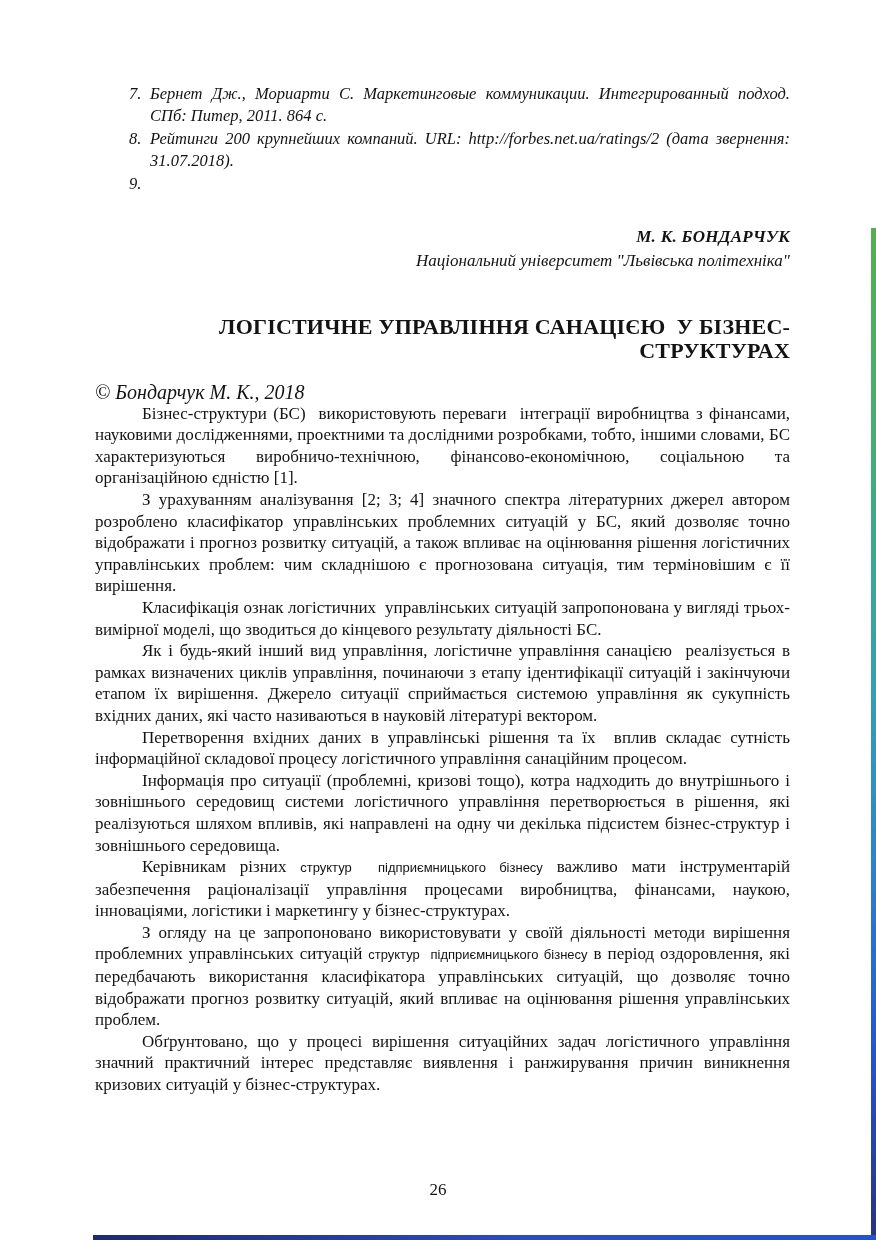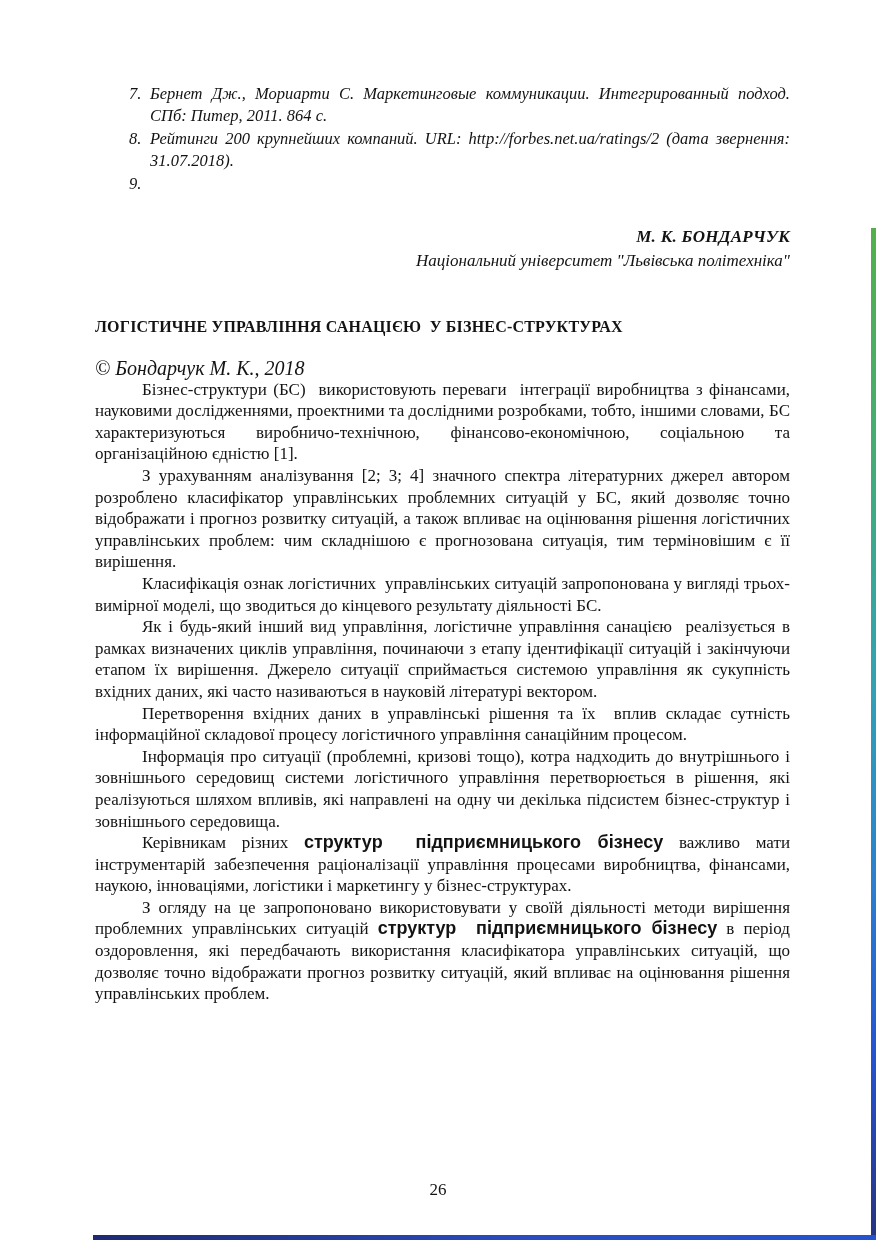--- a/index.html
+++ b/index.html
@@ -20,33 +20,33 @@
     font-style:italic; font-size:16.5px; line-height:22.4px;
     text-align:justify;
   }
   .refs li { list-style:none; position:relative; padding-left:55px; }
   .refs .ref-num { position:absolute; left:34px; font-style:italic; }
   
   .author-block { margin-top:52px; text-align:right; font-size:17px; line-height:24px;font-style:italic; }
   .author-name { font-weight:bold; letter-spacing:0.3px; }
   
   .title {
-    margin-top:42px; text-align:left; font-weight:bold;
-    font-size:16px; line-height:24px; white-space:pre-wrap; letter-spacing:0.2px;
+    margin-top:42px; text-align:right; font-weight:bold;
+    font-size:22px; line-height:24px; white-space:pre-wrap; letter-spacing:0.2px;
   }
   .copyright { margin-top:18px; font-style:italic; font-size:20px; line-height:22px; }
   
   .body-text { }
   .body-text p {
     margin:0; text-align:justify; text-indent:47px;
     font-size:17px; line-height:21.6px; white-space:pre-wrap;
   }
   .term {
     font-family:"Liberation Sans", sans-serif;
-    font-weight:bold; font-size:18px;
+    font-weight:normal; font-size:13px;
   }
   .page-number {
     position:absolute; left:0; right:0; bottom:40px;
     text-align:center; font-size:17px;margin-top:32px;
   }
   
   .edge-right {
     position:absolute; top:228px; right:0; width:5px; height:1012px;
     background:linear-gradient(180deg,
       #54b04b 0%, #43ad74 22%, #32a2b4 45%, #2b7fd0 65%, #2453d2 82%, #27337f 100%);
@@ -79,20 +79,21 @@
 
     <div class="body-text">
         <p><span>Бізнес-структури (БС)  використовують переваги  інтеграції виробництва з фінансами, науковими дослідженнями, проектними та дослідними розробками, тобто, іншими словами, БС характеризуються виробничо-технічною, фінансово-економічною, соціальною та організаційною єдністю [1].</span></p>
         <p><span>З урахуванням аналізування [2; 3; 4] значного спектра літературних джерел автором розроблено класифікатор управлінських проблемних ситуацій у БС, який дозволяє точно відображати і прогноз розвитку ситуацій, а також впливає на оцінювання рішення логістичних управлінських проблем: чим складнішою є прогнозована ситуація, тим терміновішим є її вирішення.</span></p>
         <p><span>Класифікація ознак логістичних  управлінських ситуацій запропонована у вигляді трьох-вимірної моделі, що зводиться до кінцевого результату діяльності БС.</span></p>
         <p><span>Як і будь-який інший вид управління, логістичне управління санацією  реалізується в рамках визначених циклів управління, починаючи з етапу ідентифікації ситуацій і закінчуючи етапом їх вирішення. Джерело ситуації сприймається системою управління як сукупність вхідних даних, які часто називаються в науковій літературі вектором.</span></p>
         <p><span>Перетворення вхідних даних в управлінські рішення та їх  вплив складає сутність інформаційної складової процесу логістичного управління санаційним процесом.</span></p>
         <p><span>Інформація про ситуації (проблемні, кризові тощо), котра надходить до внутрішнього і зовнішнього середовищ системи логістичного управління перетворюється в рішення, які реалізуються шляхом впливів, які направлені на одну чи декілька підсистем бізнес-структур і зовнішнього середовища.</span></p>
         <p><span>Керівникам різних </span><b class="term">структур  підприємницького бізнесу</b><span> важливо мати інструментарій забезпечення раціоналізації управління процесами виробництва, фінансами, наукою, інноваціями, логістики і маркетингу у бізнес-структурах.</span></p>
         <p><span>З огляду на це запропоновано використовувати у своїй діяльності методи вирішення проблемних управлінських ситуацій </span><b class="term">структур  підприємницького бізнесу</b><span> в період оздоровлення, які передбачають використання класифікатора управлінських ситуацій, що дозволяє точно відображати прогноз розвитку ситуацій, який впливає на оцінювання рішення управлінських проблем.</span></p>
+        <p><span>Обґрунтовано, що у процесі вирішення ситуаційних задач логістичного управління значний практичний інтерес представляє виявлення і ранжирування причин виникнення кризових ситуацій у бізнес-структурах.</span></p>
       </div>
 
   </div>
 
   <div class="page-number">26</div>
 
   <div class="edge-right"></div>
   <div class="edge-bottom"></div>
 </div>
 

